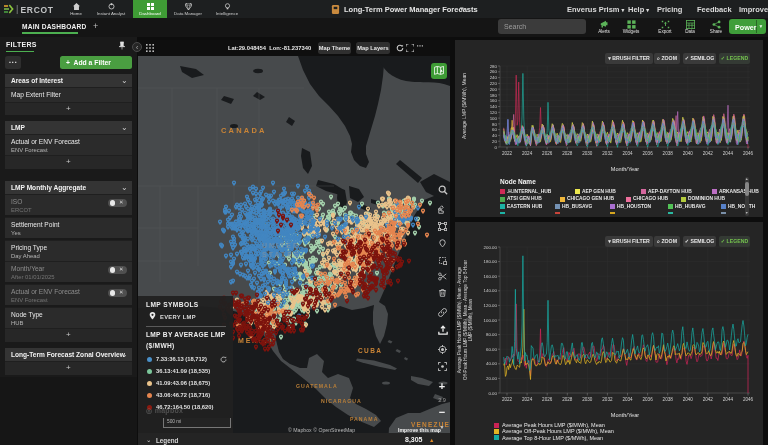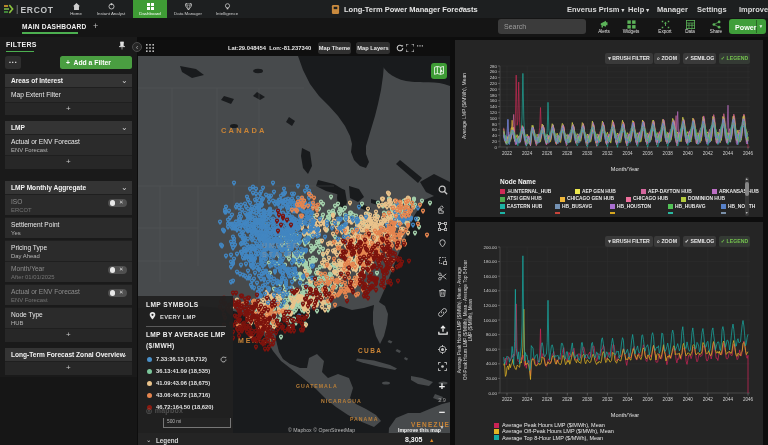--- a/index.html
+++ b/index.html
@@ -56,22 +56,22 @@
 
 <svg class="abs" style="left:331px;top:4.5px" width="9" height="9" viewBox="0 0 10 10">
     <rect x="1" y="0" width="8" height="10" rx="1.5" fill="#c98a3e"></rect>
     <rect x="3" y="2" width="4" height="2.6" fill="#1d1f20"></rect>
   </svg>
 <div class="abs" style="left:344px;top:4.5px;color:#e4e4e4;font-size:7.5px;font-weight:bold;">Long-Term Power Manager Forecasts</div>
 <div class="abs" style="left:460px;top:4.5px;color:#ccc;font-size:7px;">▾</div>
 
 <div class="abs" style="left:567px;top:4.5px;color:#dcdcdc;font-size:7.5px;font-weight:bold;">Enverus Prism <span style="font-size:5.5px;">▾</span></div>
 <div class="abs" style="left:628px;top:4.5px;color:#dcdcdc;font-size:7.5px;font-weight:bold;">Help <span style="font-size:5.5px;">▾</span></div>
-<div class="abs" style="left:657px;top:4.5px;color:#dcdcdc;font-size:7.5px;font-weight:bold;">Manager</div>
-<div class="abs" style="left:697px;top:4.5px;color:#dcdcdc;font-size:7.5px;font-weight:bold;">Settings</div>
+<div class="abs" style="left:657px;top:4.5px;color:#dcdcdc;font-size:7.5px;font-weight:bold;">Pricing</div>
+<div class="abs" style="left:697px;top:4.5px;color:#dcdcdc;font-size:7.5px;font-weight:bold;">Feedback</div>
 <div class="abs" style="left:739px;top:4.5px;color:#dcdcdc;font-size:7.5px;font-weight:bold;">Improve</div>
 
 <div class="abs" style="left:0;top:18px;width:768px;height:19px;background:#151515;"></div>
 <div class="abs" style="left:22px;top:22.5px;color:#f0f0f0;font-size:6.6px;font-weight:bold;letter-spacing:0.2px;">MAIN DASHBOARD</div>
 <div class="abs" style="left:22px;top:31.5px;width:56px;height:2px;background:#4caf50;"></div>
 <div class="abs" style="left:93px;top:21px;color:#bdbdbd;font-size:9px;">+</div>
 
 <div class="abs" style="left:498px;top:19px;width:88px;height:14.5px;background:#3b3b3b;border-radius:3px;"></div>
 <div class="abs" style="left:504px;top:23px;color:#9d9d9d;font-size:7px;">Search</div>
 

